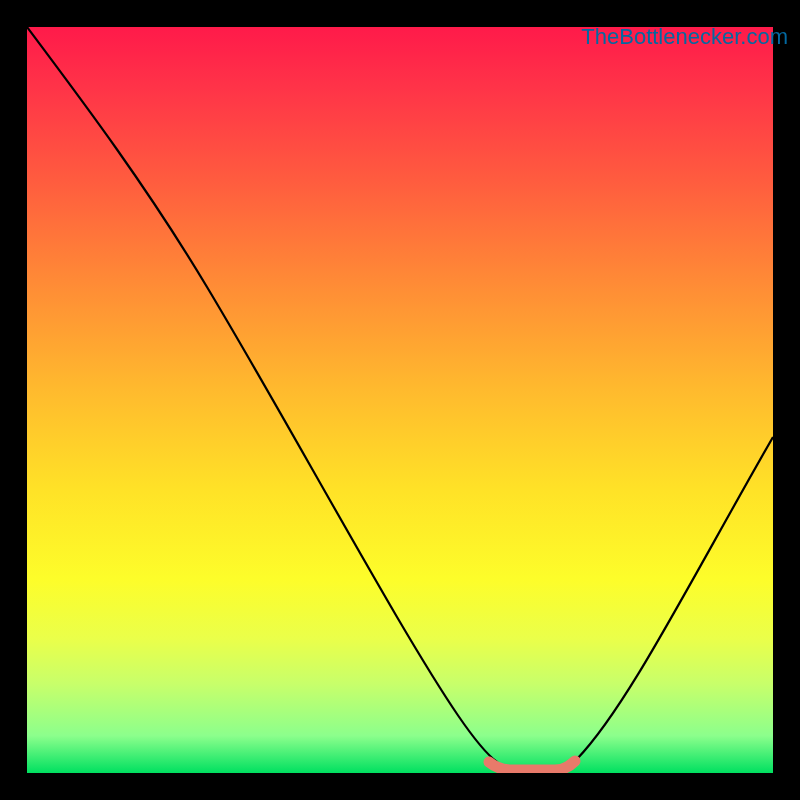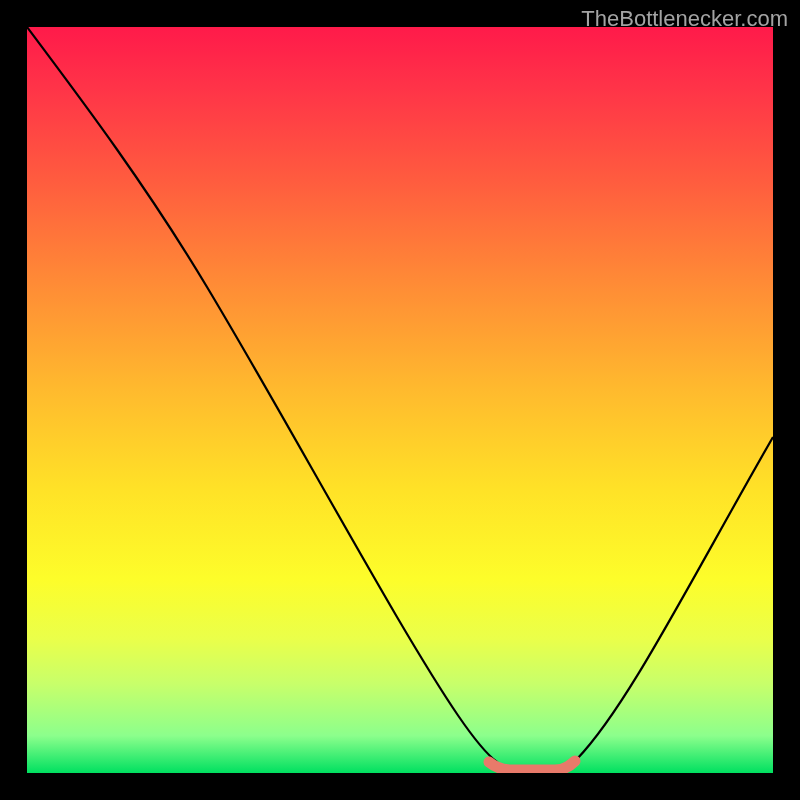--- a/index.html
+++ b/index.html
@@ -6,23 +6,23 @@
     margin: 0;
     padding: 0;
     width: 800px;
     height: 800px;
     background: #000;
     position: relative;
     font-family: Arial, sans-serif;
   }
   .watermark {
     position: absolute;
-    top: 6px;
+    top: 24px;
     right: 12px;
-    color: #a3a3a3;
+    color: #0369a1;
     font-size: 22px;
     font-weight: 500;
     z-index: 10;
   }
   .plot-frame {
     position: absolute;
     left: 27px;
     top: 27px;
     width: 746px;
     height: 746px;

